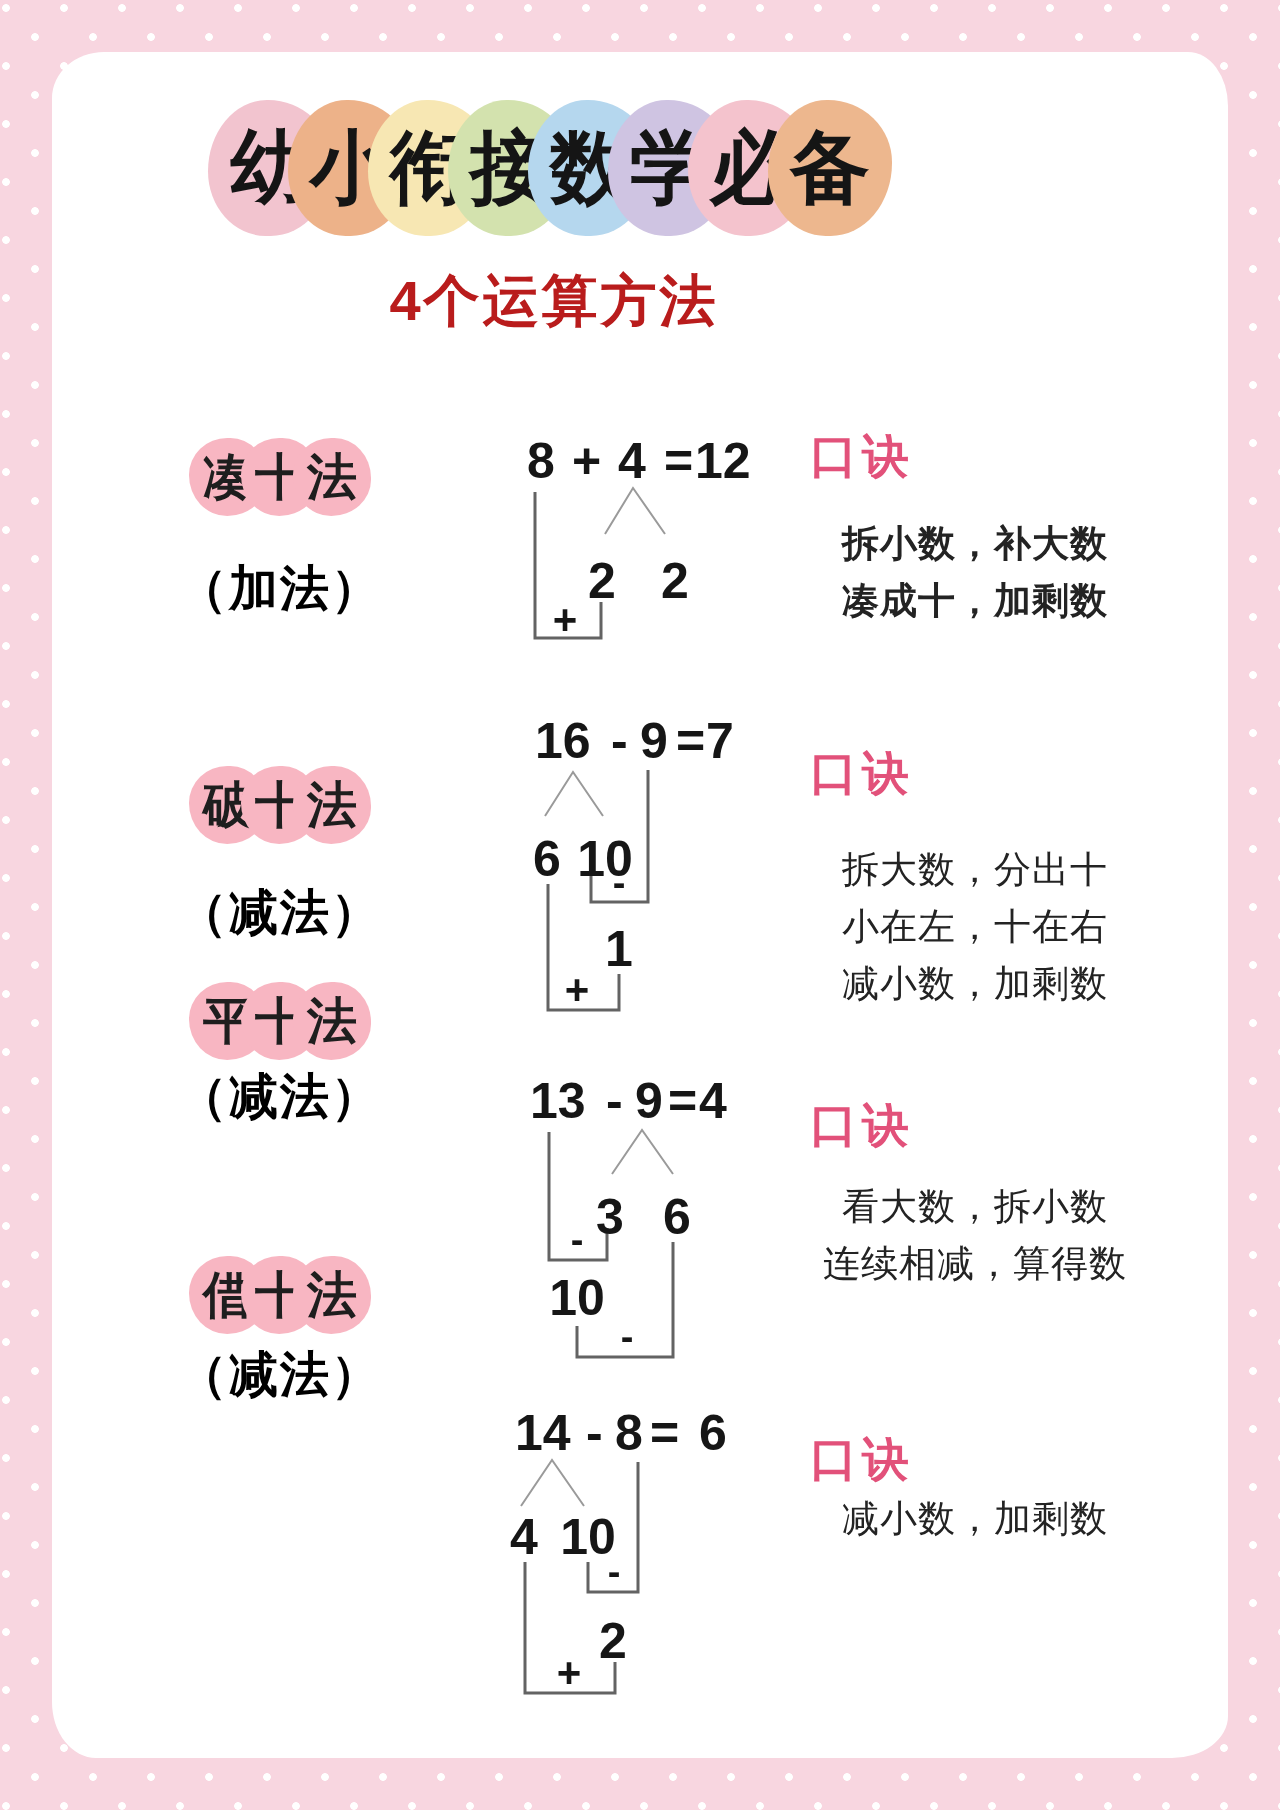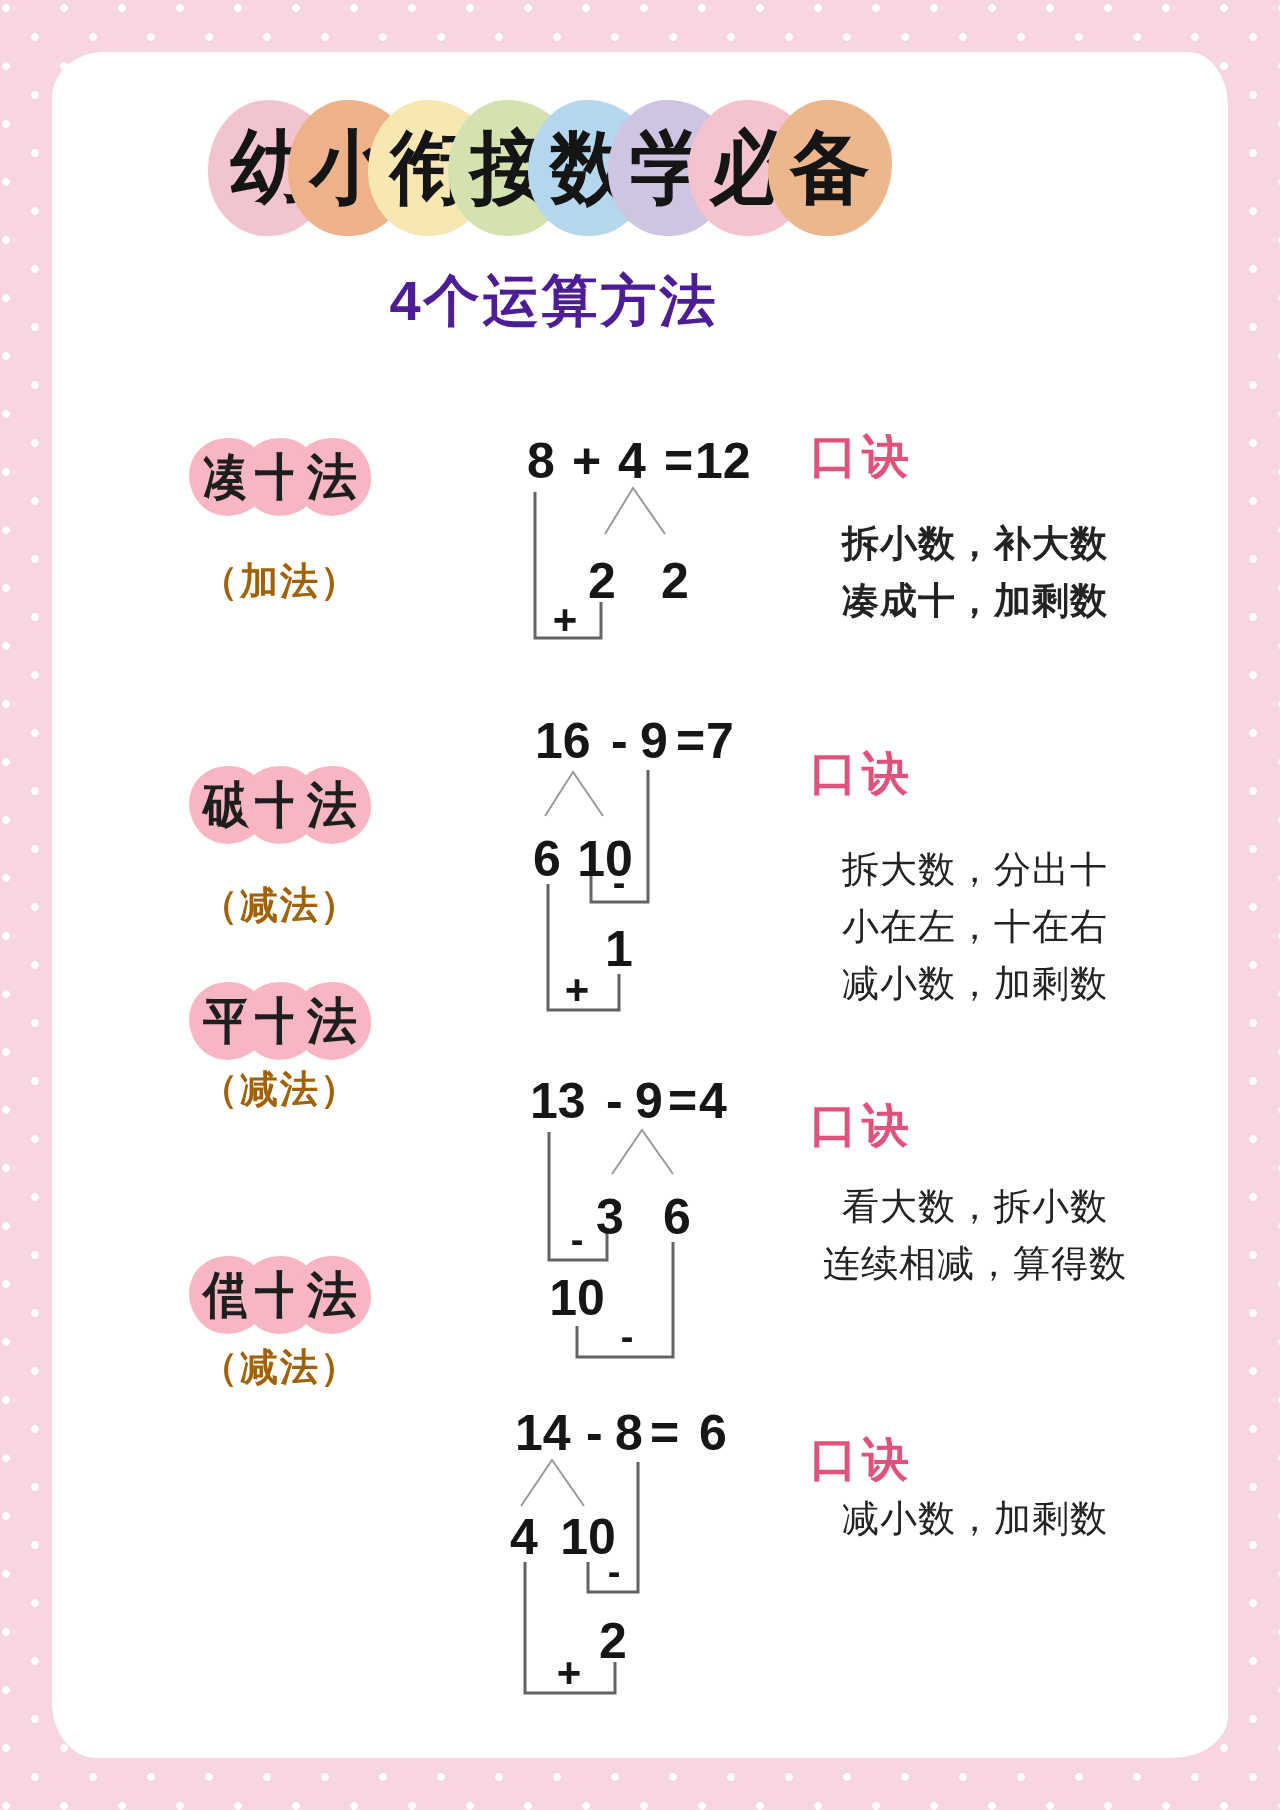--- a/index.html
+++ b/index.html
@@ -24,35 +24,35 @@
   .title-row { position:absolute; left:208px; top:100px; display:flex; }
   .blob {
     width:124px; height:136px; margin-left:-44px;
     display:flex; align-items:center; justify-content:center;
     border-radius:48% 52% 50% 47% / 53% 46% 54% 48%;
   }
   .blob:first-child { margin-left:0; }
   .blob b { font-size:80px; font-weight:bold; color:#151515; line-height:1; }
   .subtitle {
     position:absolute; left:208px; top:264px; width:692px; text-align:center;
-    font-size:56px; font-weight:bold; color:#4c1d95; letter-spacing:3px;
+    font-size:56px; font-weight:bold; color:#b91c1c; letter-spacing:3px;
   }
   
   .method-name { position:absolute; left:160px; width:240px; display:flex; justify-content:center; }
   .pc {
     width:78px; height:78px; margin-left:-26px; flex:0 0 auto;
     background:var(--label-circle,#f8b6c2);
     border-radius:50% 48% 52% 50% / 48% 52% 47% 53%;
     display:flex; align-items:center; justify-content:center;
   }
   .pc:first-child { margin-left:0; }
   .pc b { font-size:50px; font-weight:bold; color:#1e1e1e; }
   .method-type {
     position:absolute; left:150px; width:260px; text-align:center;
-    font-size:38px; font-weight:bold; color:#a16207; letter-spacing:2px;
+    font-size:49px; font-weight:bold; color:#000000; letter-spacing:2px;
   }
   
   .koujue-title {
     position:absolute; left:810px; width:330px; text-align:left;
     font-size:47px; font-weight:bold; color:var(--accent-pink,#e2517a); letter-spacing:5px;
   }
   .koujue-lines {
     position:absolute; left:785px; width:380px; text-align:center;
     font-size:37px; color:#232323; line-height:57px; letter-spacing:1px;
   }

